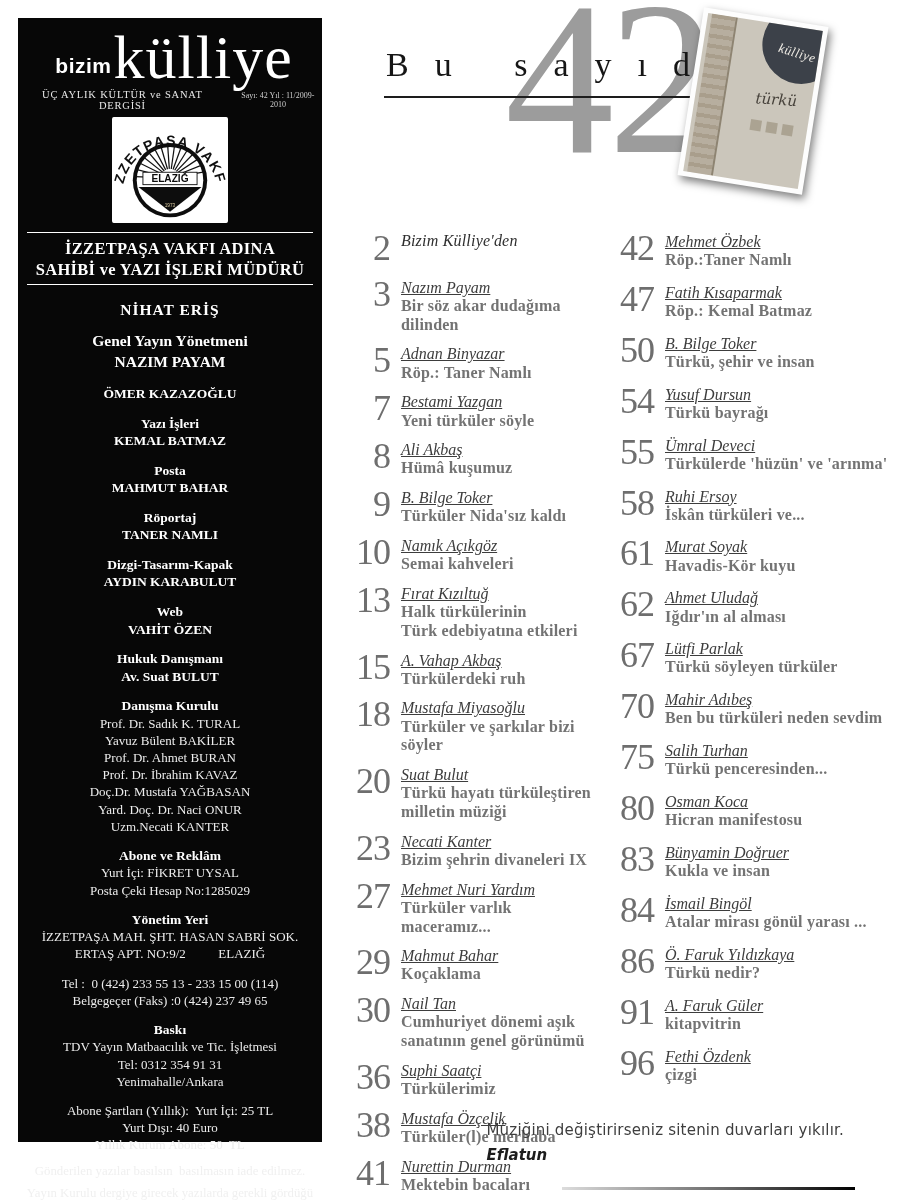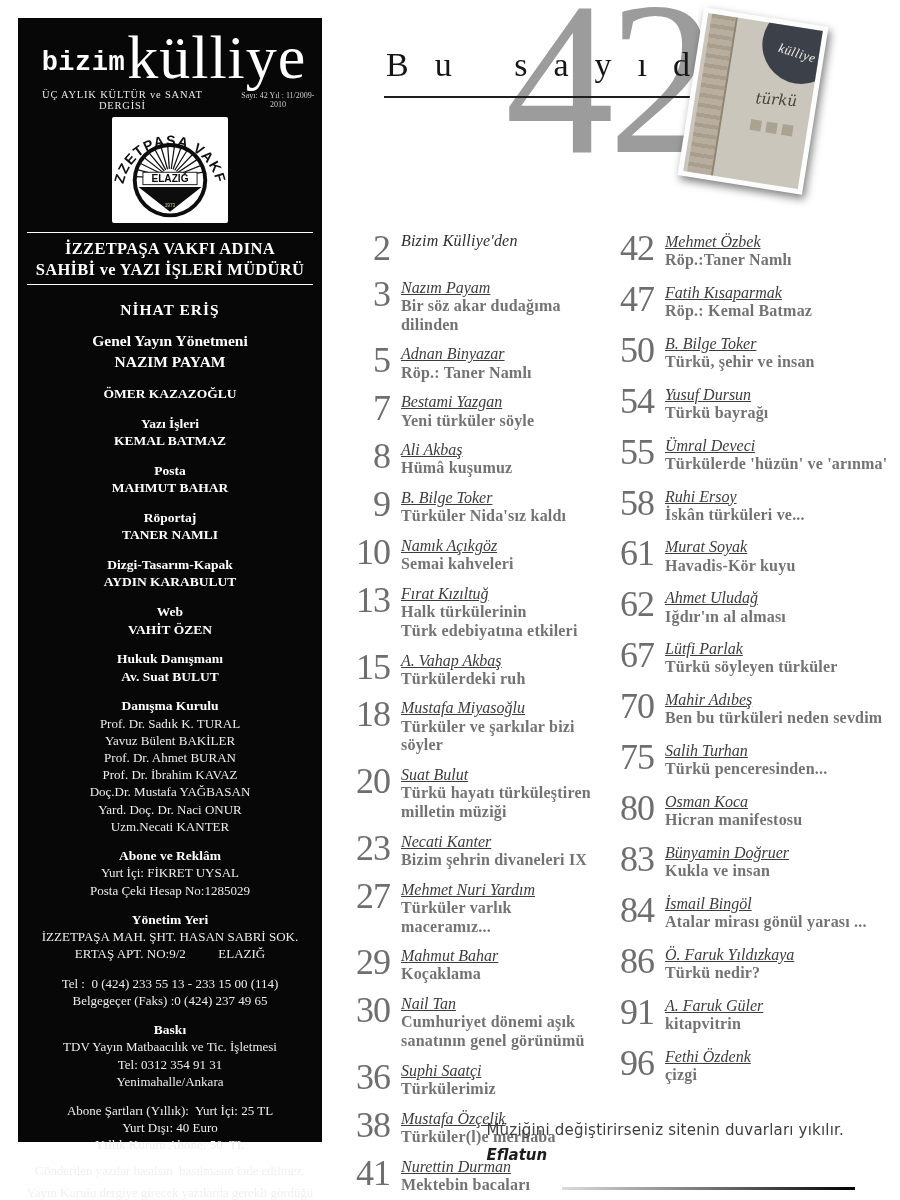--- a/index.html
+++ b/index.html
@@ -6,21 +6,21 @@
   body{
     width:900px;height:1200px;position:relative;overflow:hidden;
     background:#fff;font-family:"Liberation Serif",serif;color:#111;
   }
   
   .sidebar{
     position:absolute;left:18px;top:18px;width:304px;height:1124px;
     background:#070707;color:#fff;text-align:center;
   }
   .brand-row{display:flex;justify-content:center;align-items:flex-end;height:62px;margin-top:6px}
-  .brand-prefix{font-family:Liberation Mono, monospace;font-weight:bold;font-size:27px;margin:0 2px 8px 8px;letter-spacing:.5px}
+  .brand-prefix{font-family:Liberation Sans, sans-serif;font-weight:bold;font-size:21px;margin:0 2px 8px 8px;letter-spacing:.5px}
   .brand-name{font-size:62px;line-height:.92;font-weight:400;letter-spacing:1px}
   .subtitle-row{display:flex;justify-content:center;align-items:center;gap:7px;margin-top:3px}
   .subtitle{font-size:10.5px;letter-spacing:.8px;color:#e9e9e9}
   .issue-info{font-size:8px;color:#cfcfcf}
   .logo-box{width:116px;height:106px;background:#fff;margin:6px auto 0;border-radius:2px;overflow:hidden}
   .rule{border:none;border-top:1.5px solid #fff;width:94%;margin:9px auto 6px}
   .rule2{border:none;border-top:1.5px solid #fff;width:94%;margin:4px auto 6px}
   .owner-line{font-weight:bold;font-size:16.5px;line-height:1.25;letter-spacing:.3px}
   .owner-name{font-weight:bold;font-size:15.5px;margin-top:16px;letter-spacing:1px}
   .sb-blocks{margin-top:2px}

